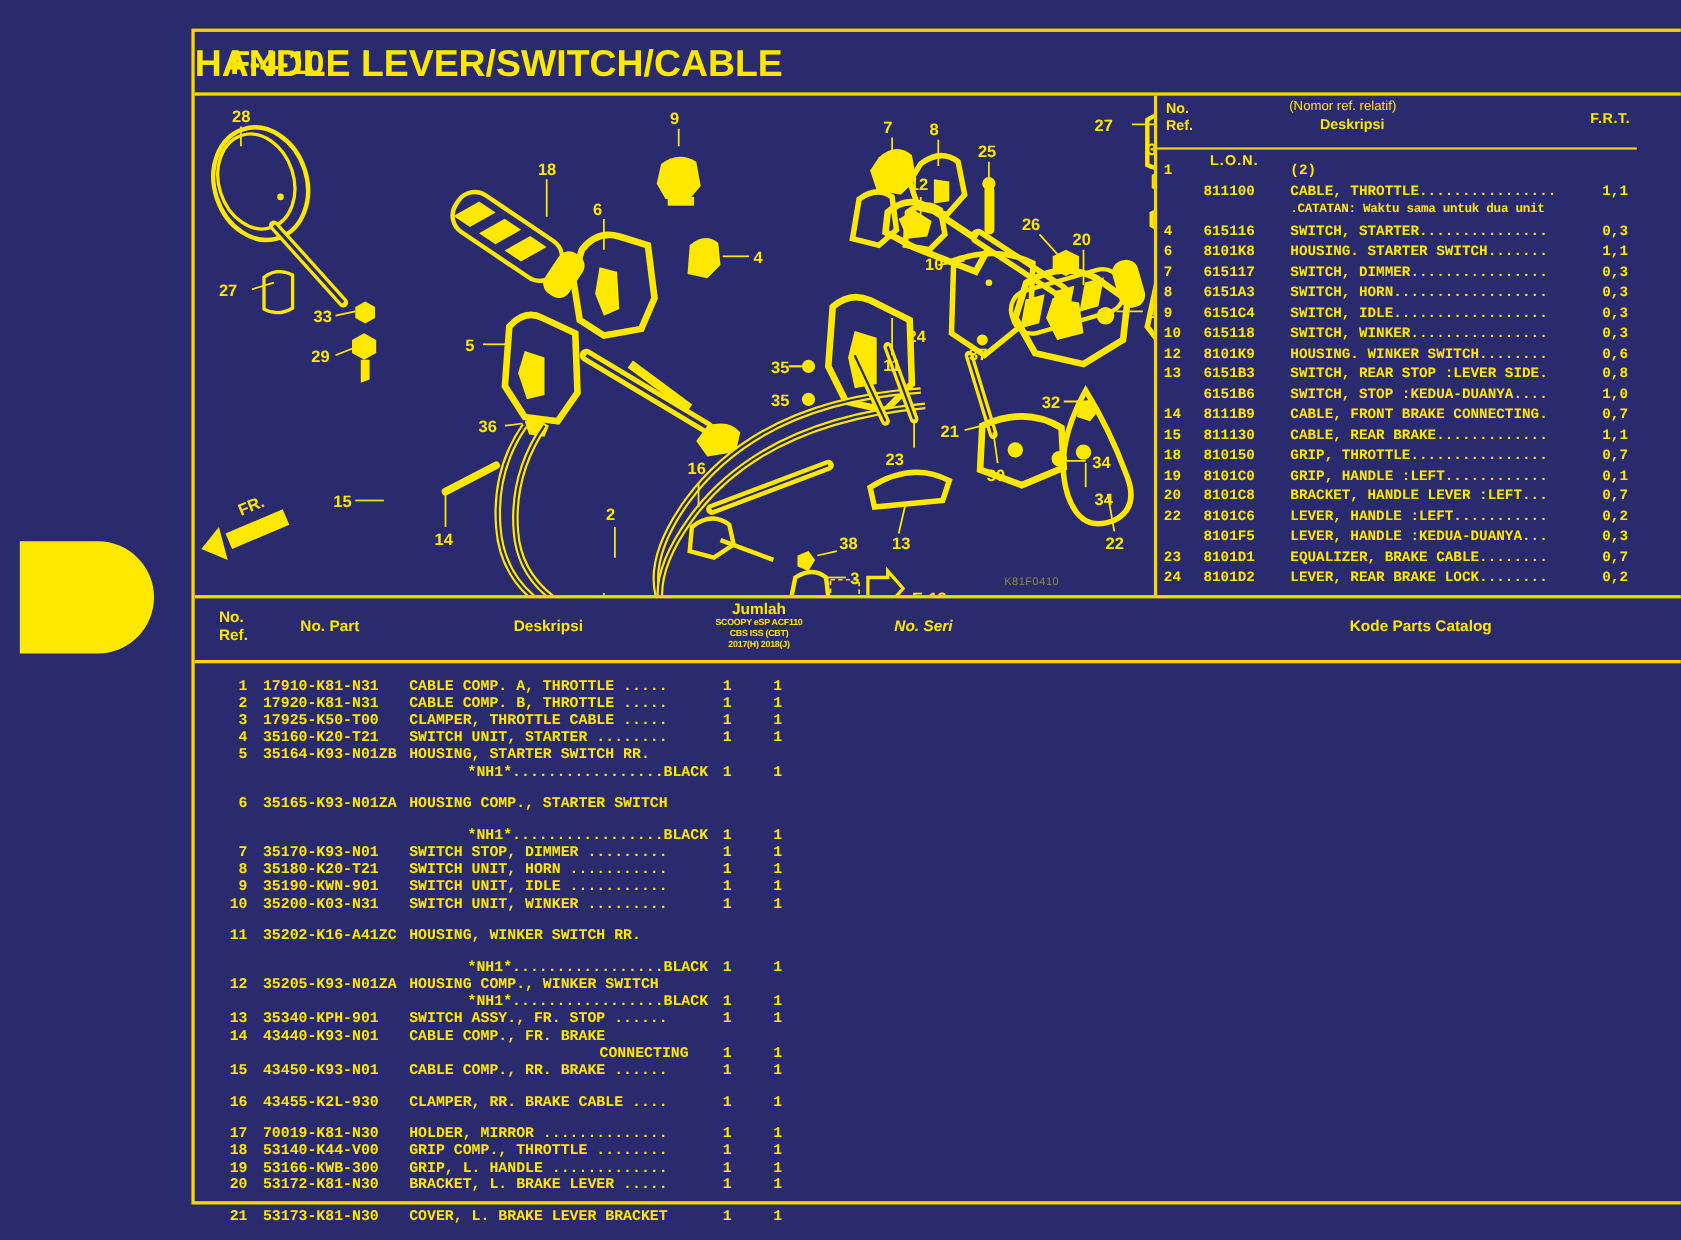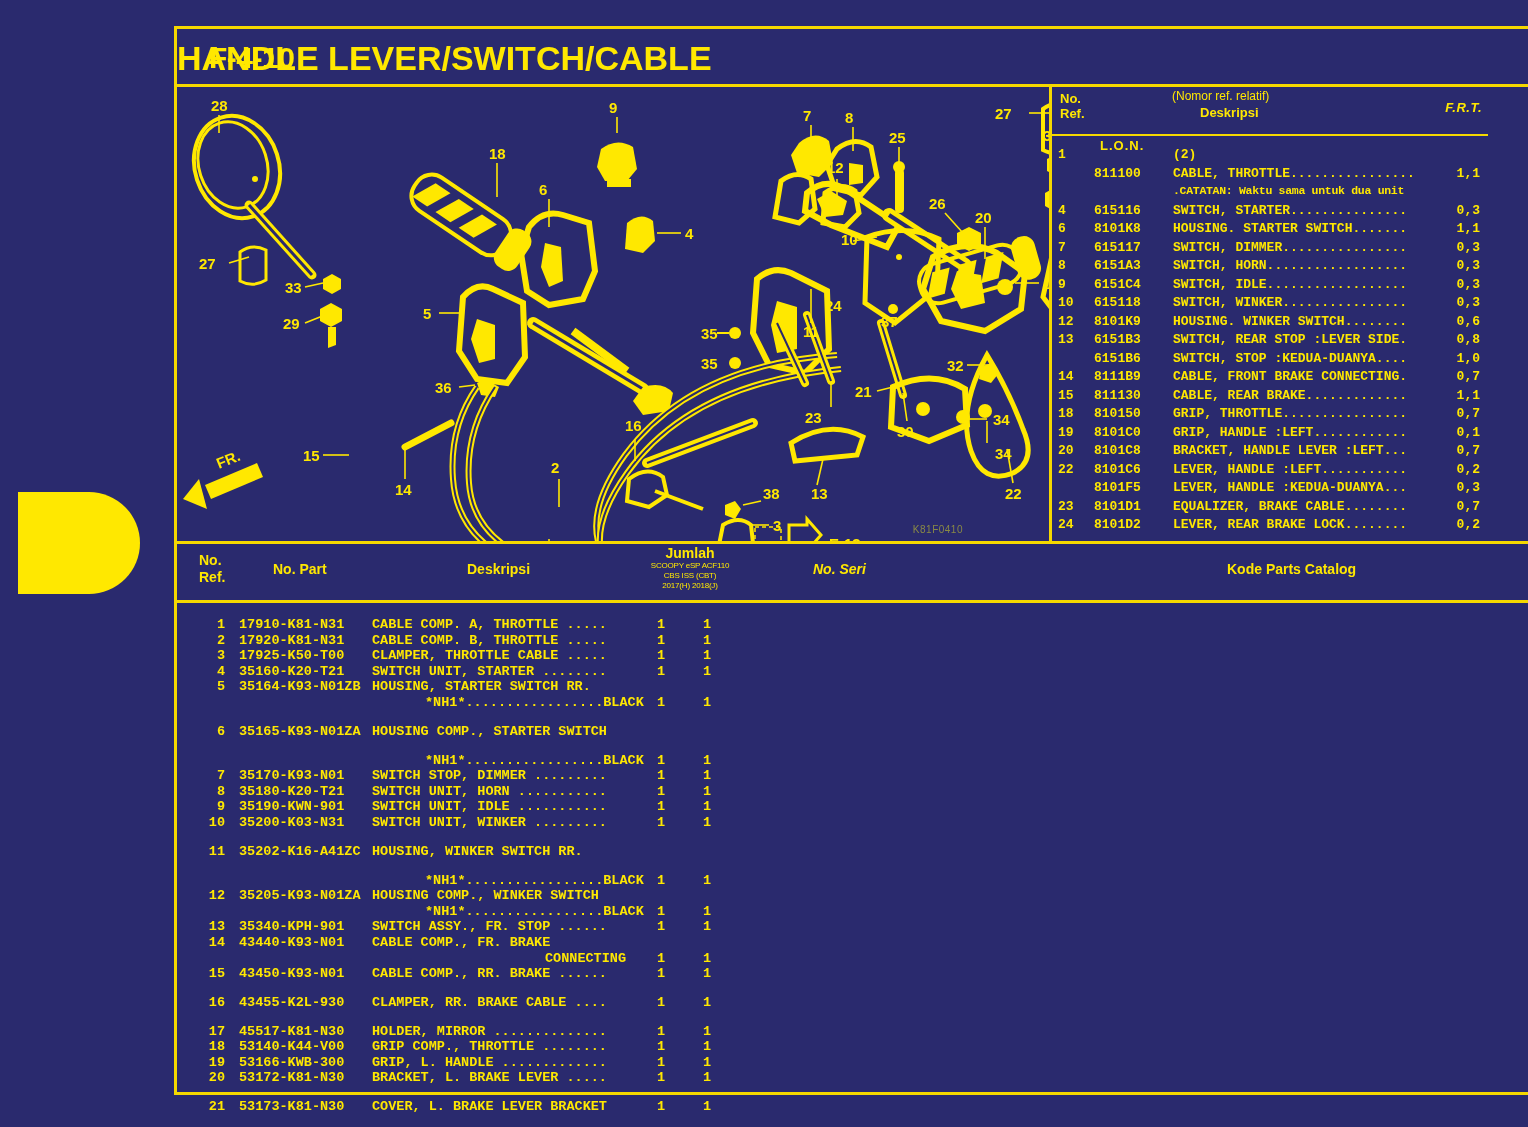--- a/index.html
+++ b/index.html
@@ -59,21 +59,21 @@
   }
   #lon-head{
     position:relative;height:49px;border-bottom:2px solid #f5d800;
     box-sizing:border-box;color:#ffe800;
   }
   .lh{position:absolute;font-size:13px;font-weight:bold;font-family:"Liberation Sans",sans-serif;}
   #lh-noref{left:8px;top:4px;line-height:15px;}
   #lh-lon{left:48px;top:13px;letter-spacing:1px;margin-top:38px;}
   #lh-relat{left:120px;top:2px;font-size:12px;font-weight:normal;}
   #lh-desk{left:148px;top:18px;}
-  #lh-frt{right:6px;top:13px;letter-spacing:0.5px;font-style:italic;}
+  #lh-frt{right:6px;top:13px;letter-spacing:0.5px;}
   #lon-rows{position:absolute;left:0;top:49px;right:0;bottom:0;padding-top:11px;}
   .lon-row{
     position:relative;height:18.5px;color:#ffe800;
     font-family:"Liberation Mono","DejaVu Sans Mono",monospace;
     font-size:13px;font-weight:bold;white-space:nowrap;
   }
   .lon-ref{position:absolute;left:6px;width:30px;text-align:left;}
   .lon-lon{position:absolute;left:42px;}
   .lon-desc{position:absolute;left:121px;}
   .lon-frt{position:absolute;right:8px;}
@@ -83,21 +83,21 @@
     position:absolute;left:0;top:512px;width:100%;height:62px;
     border-top:3px solid #f5d800;border-bottom:3px solid #f5d800;
     box-sizing:border-box;color:#ffe800;
   }
   .ph{position:absolute;font-size:14px;font-weight:bold;font-family:"Liberation Sans",sans-serif;}
   #ph-noref{left:22px;top:8px;line-height:17px;}
   #ph-nopart{left:96px;top:17px;}
   #ph-desk{left:290px;top:17px;}
   #ph-jumlah{left:448px;top:1px;width:130px;text-align:center;}
   #ph-jumlah .big{display:block;font-size:14px;}
-  #ph-jumlah .sub{display:block;font-size:8px;font-weight:normal;line-height:10px;letter-spacing:-0.2px;text-align:center;}
+  #ph-jumlah .sub{display:block;font-size:8px;font-weight:bold;line-height:10px;letter-spacing:-0.2px;text-align:center;}
   #ph-noseri{left:636px;top:17px;font-style:italic;}
   #ph-kode{left:1050px;top:17px;}
   
   #parts-body{
     position:absolute;left:0;top:574px;width:100%;bottom:0;
     padding-top:14px;box-sizing:border-box;
   }
   .prow{
     position:relative;height:15.6px;color:#ffe800;
     font-family:"Liberation Mono","DejaVu Sans Mono",monospace;
@@ -667,21 +667,21 @@
       </div>
       <div class="prow gap" style="padding-top: 13px;">
         <span class="p-ref">16</span>
         <span class="p-part">43455-K2L-930</span>
         <span class="p-desc">CLAMPER, RR. BRAKE CABLE ....</span>
         <span class="p-q1">1</span>
         <span class="p-q2">1</span>
       </div>
       <div class="prow">
         <span class="p-ref">17</span>
-        <span class="p-part">45517-K81-N30</span>
+        <span class="p-part">70019-K81-N30</span>
         <span class="p-desc">HOLDER, MIRROR ..............</span>
         <span class="p-q1">1</span>
         <span class="p-q2">1</span>
       </div>
       <div class="prow">
         <span class="p-ref">18</span>
         <span class="p-part">53140-K44-V00</span>
         <span class="p-desc">GRIP COMP., THROTTLE ........</span>
         <span class="p-q1">1</span>
         <span class="p-q2">1</span>

